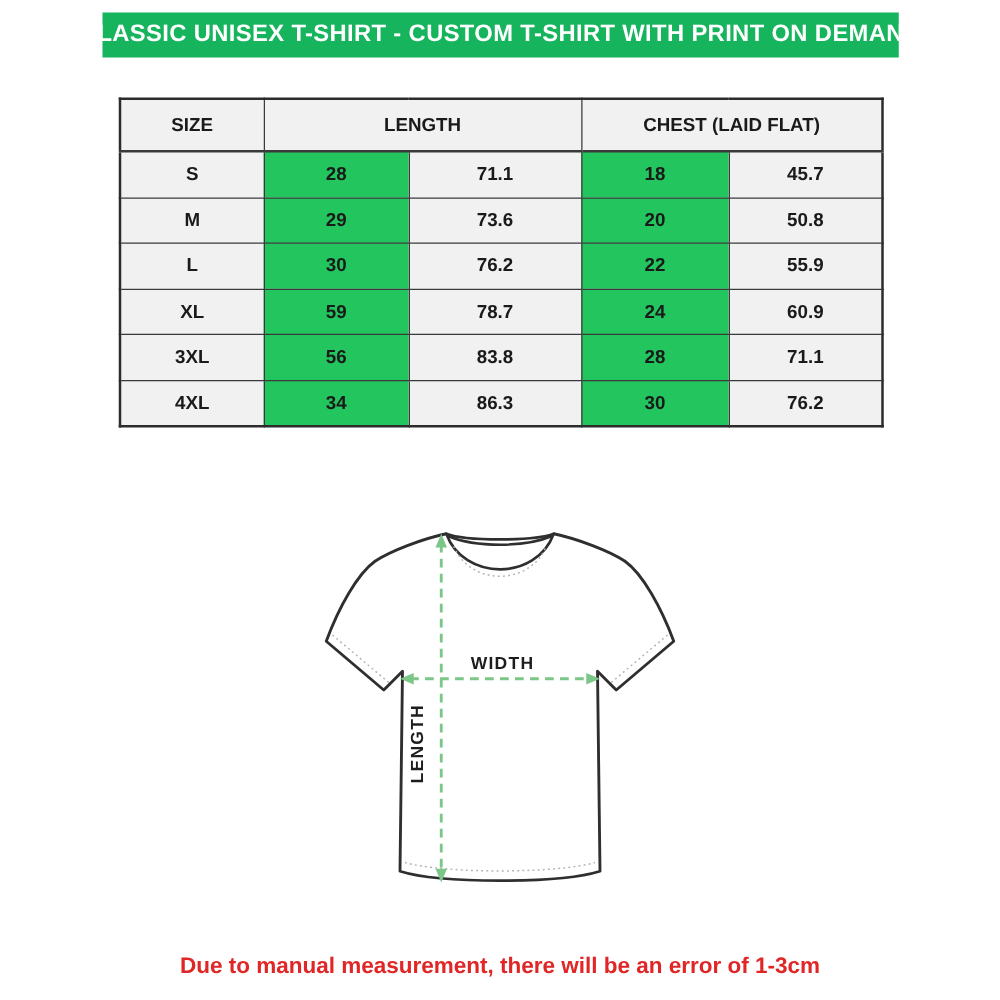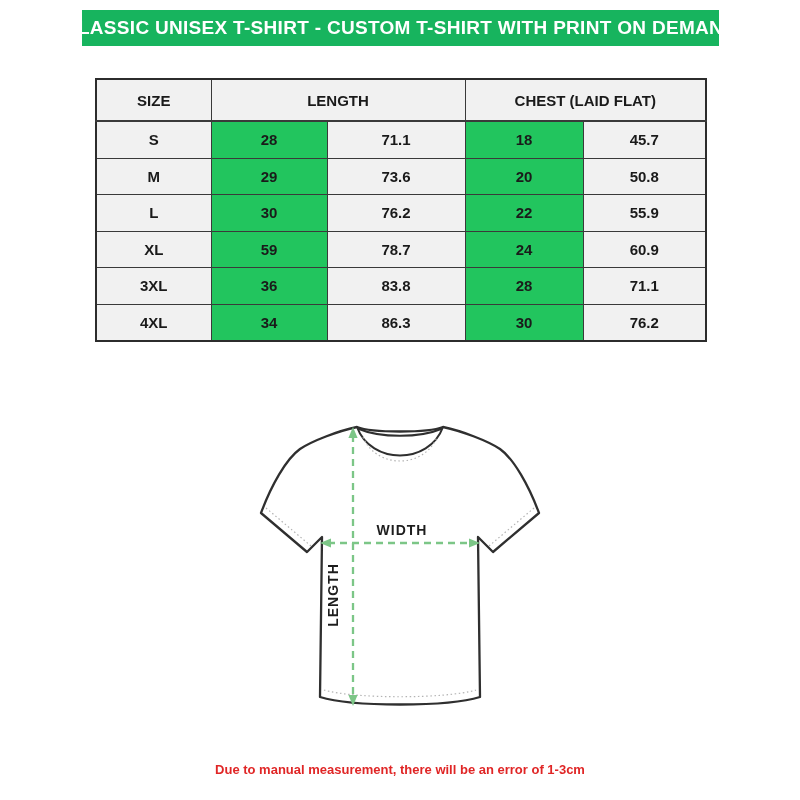--- a/index.html
+++ b/index.html
@@ -35,21 +35,21 @@
   .shirt-line{fill:none;stroke:#2f2f2f;stroke-width:2.1;stroke-linecap:round;}
   .stitch{fill:none;stroke:#b3b3b3;stroke-width:1.2;stroke-dasharray:1.5 2.6;}
   .measure{fill:none;stroke:var(--arrow_green,#7CC687);stroke-width:2.3;stroke-dasharray:7 5;}
   .arrowhead{fill:var(--arrow_green,#7CC687);stroke:none;}
   .measure-label{
     font-family:"Liberation Sans",sans-serif;font-size:14px;font-weight:bold;
     fill:#1d1d1d;letter-spacing:1px;text-anchor:middle;
   }
   .note{
     position:absolute;left:0;top:762px;width:800px;text-align:center;
-    color:var(--note_red,#E02626);font-size:13px;font-weight:bold;
+    color:var(--note_red,#E02626);font-size:18px;font-weight:bold;
   }
 </style>
 </head>
 <body>
 
 <div class="banner">
   <span class="banner-title">CLASSIC UNISEX T-SHIRT - CUSTOM T-SHIRT WITH PRINT ON DEMAND</span>
 </div>
 
 <table class="size-table">
@@ -91,21 +91,21 @@
       </tr>
       <tr>
         <td class="gray">XL</td>
         <td>59</td>
         <td class="gray">78.7</td>
         <td>24</td>
         <td class="gray">60.9</td>
       </tr>
       <tr>
         <td class="gray">3XL</td>
-        <td>36</td>
+        <td>56</td>
         <td class="gray">83.8</td>
         <td>28</td>
         <td class="gray">71.1</td>
       </tr>
       <tr>
         <td class="gray">4XL</td>
         <td>34</td>
         <td class="gray">86.3</td>
         <td>30</td>
         <td class="gray">76.2</td>

